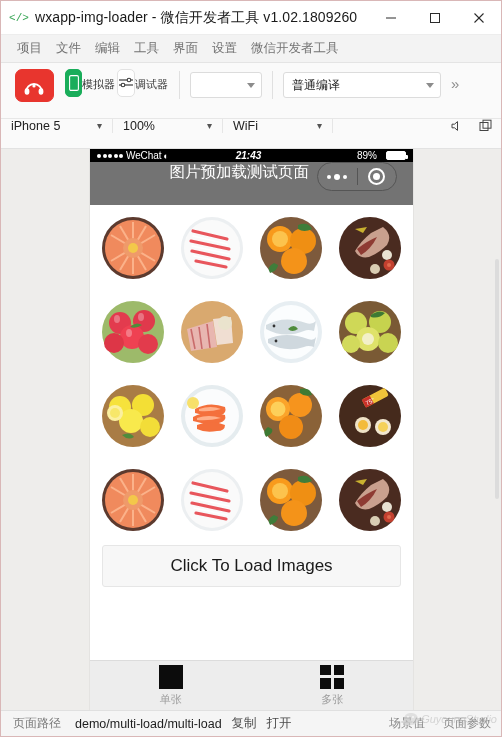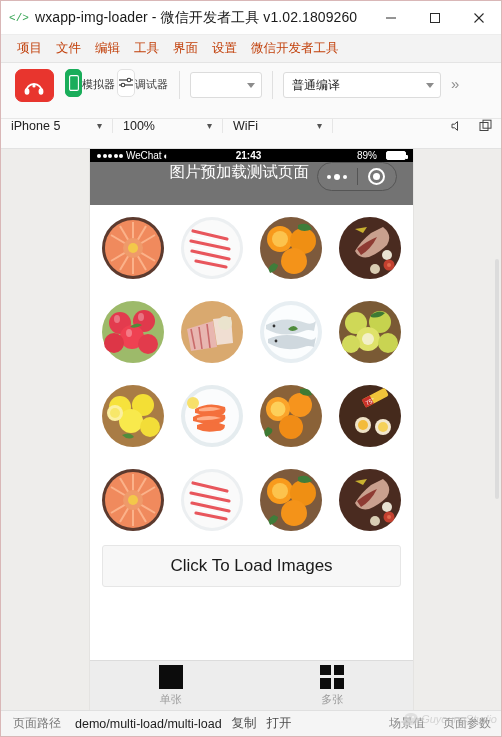--- a/index.html
+++ b/index.html
@@ -59,21 +59,21 @@
     height: 28px;
     flex: 0 0 28px;
     display: flex;
     align-items: center;
     background: #f3f3f3;
     padding-left: 9px;
     border-bottom: 1px solid #e4e4e4;
   }
   .menu-item {
     font-size: 12.5px;
-    color: #c2410c;
+    color: #737373;
     padding: 0 7px;
     white-space: nowrap;
   }
 
   
   .toolbar {
     height: 56px;
     flex: 0 0 56px;
     display: flex;
     align-items: flex-start;
@@ -204,20 +204,21 @@
   }
   .sb-dots { display: flex; align-items: center; gap: 1.5px; margin-right: 3px; }
   .sb-dot { width: 4px; height: 4px; border-radius: 50%; background: #ffffff; }
   .sb-carrier { font-size: 10px; letter-spacing: -0.1px; text-align: center; }
   .sb-wifi { margin-left: 2px; font-size: 9px; }
   .sb-time {
     position: absolute; left: 0; right: 6px;
     text-align: center;
     font-size: 10px;
     font-weight: bold;
+    font-style: italic;
   }
   .sb-right { margin-left: auto; display: flex; align-items: center; gap: 9px; }
   .sb-batt-pct { font-size: 10px; }
   .sb-batt {
     width: 20px; height: 9px;
     border: 1px solid #ffffff;
     border-radius: 2px;
     position: relative;
     background: #ffffff;
   }

